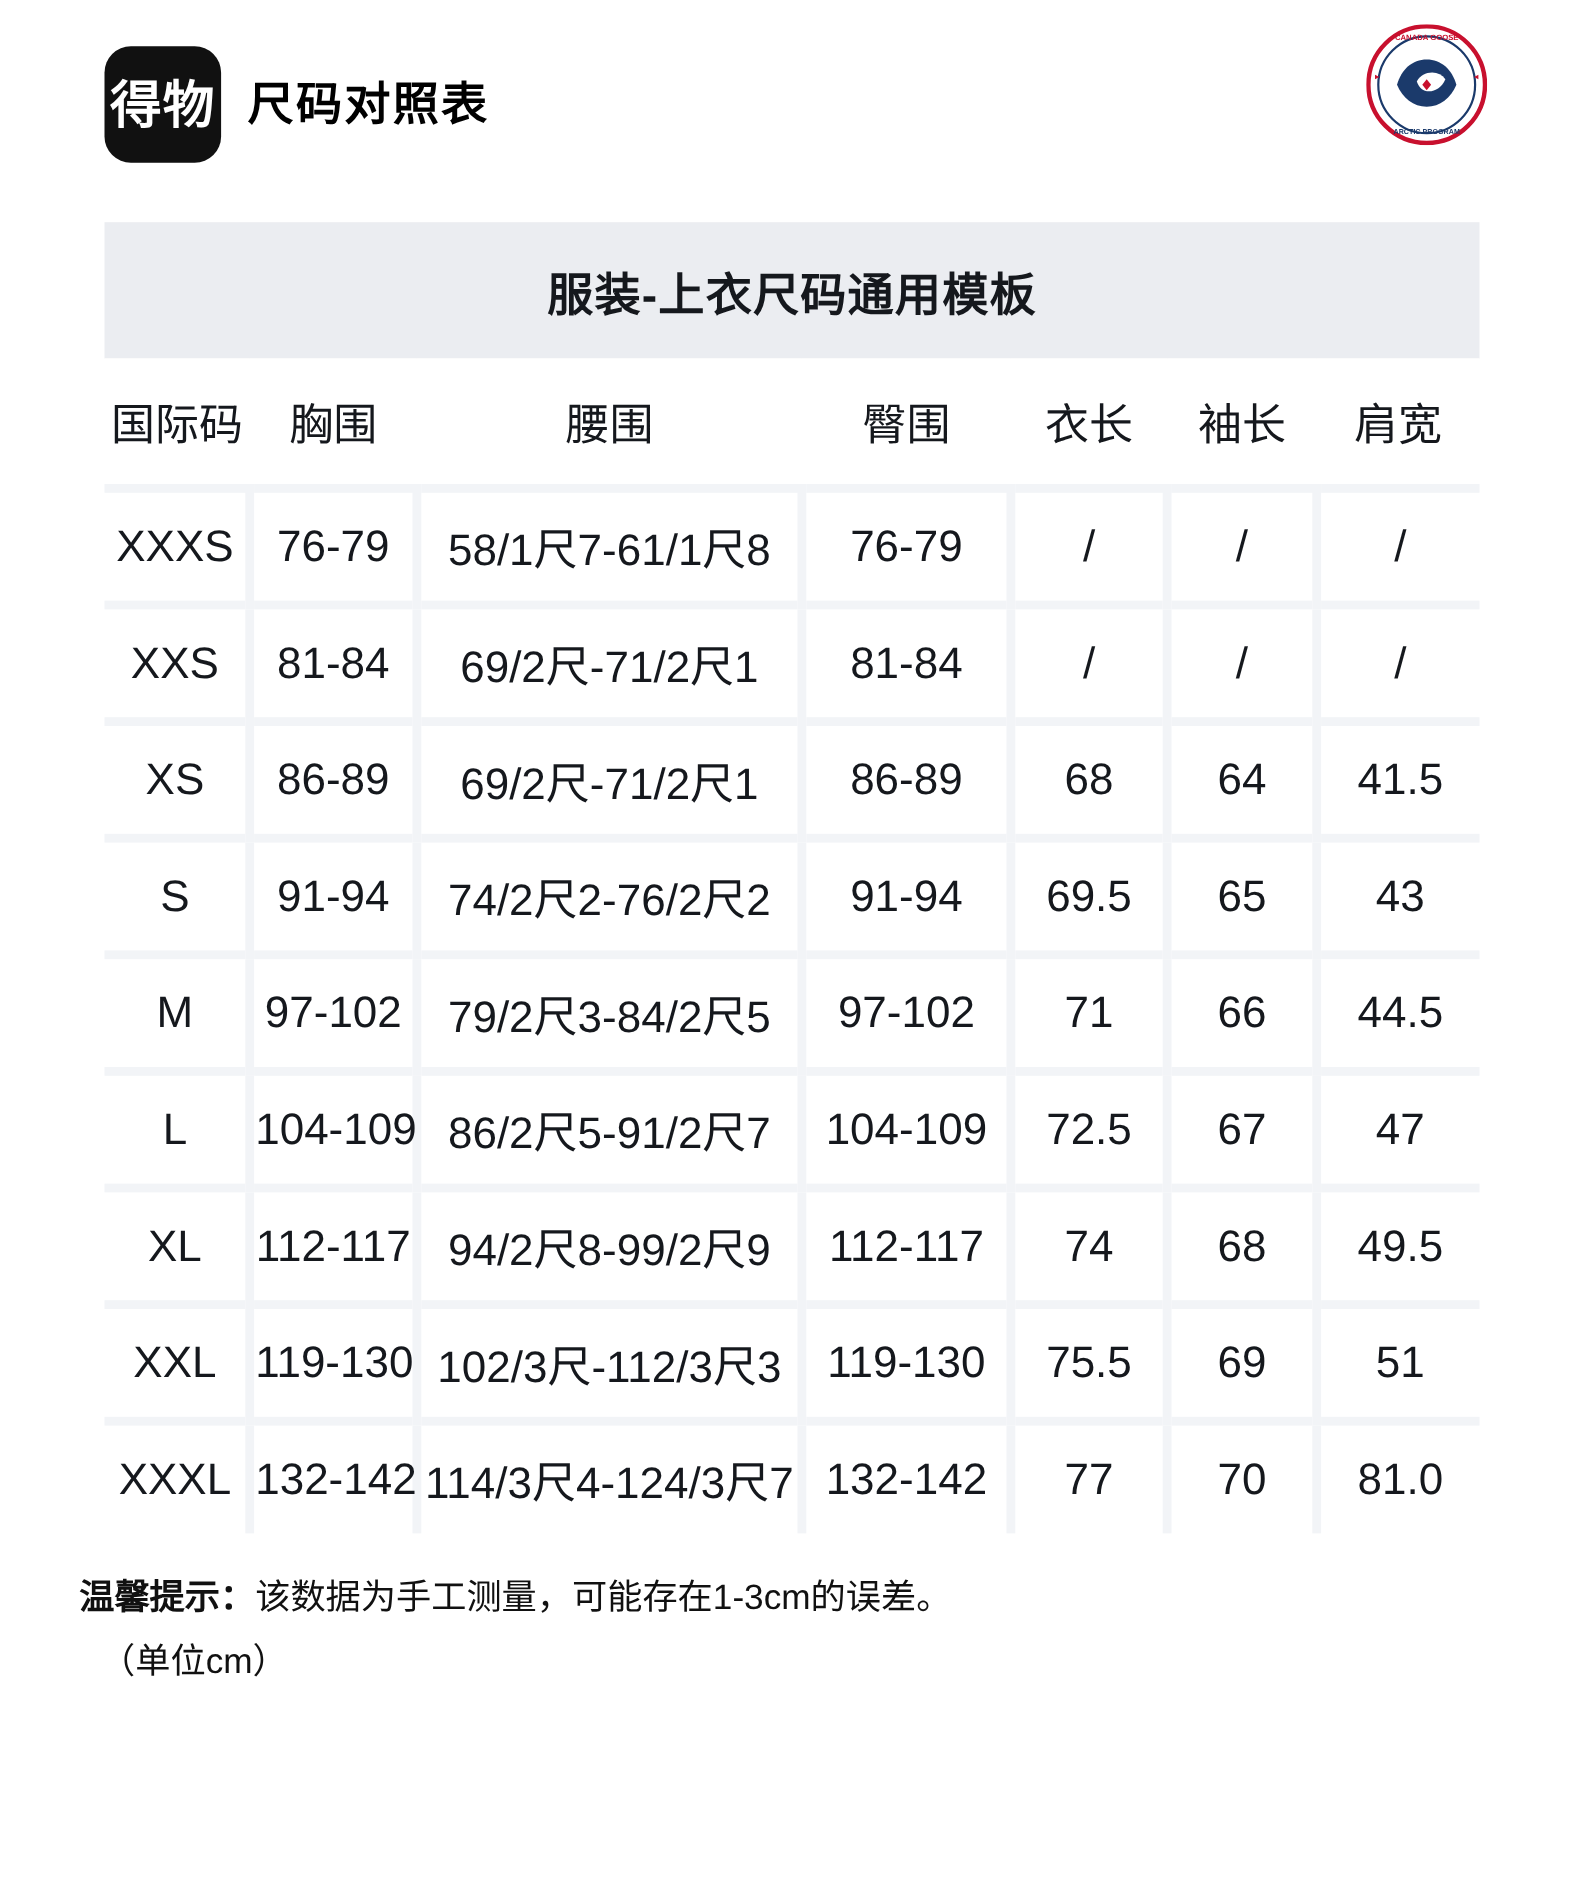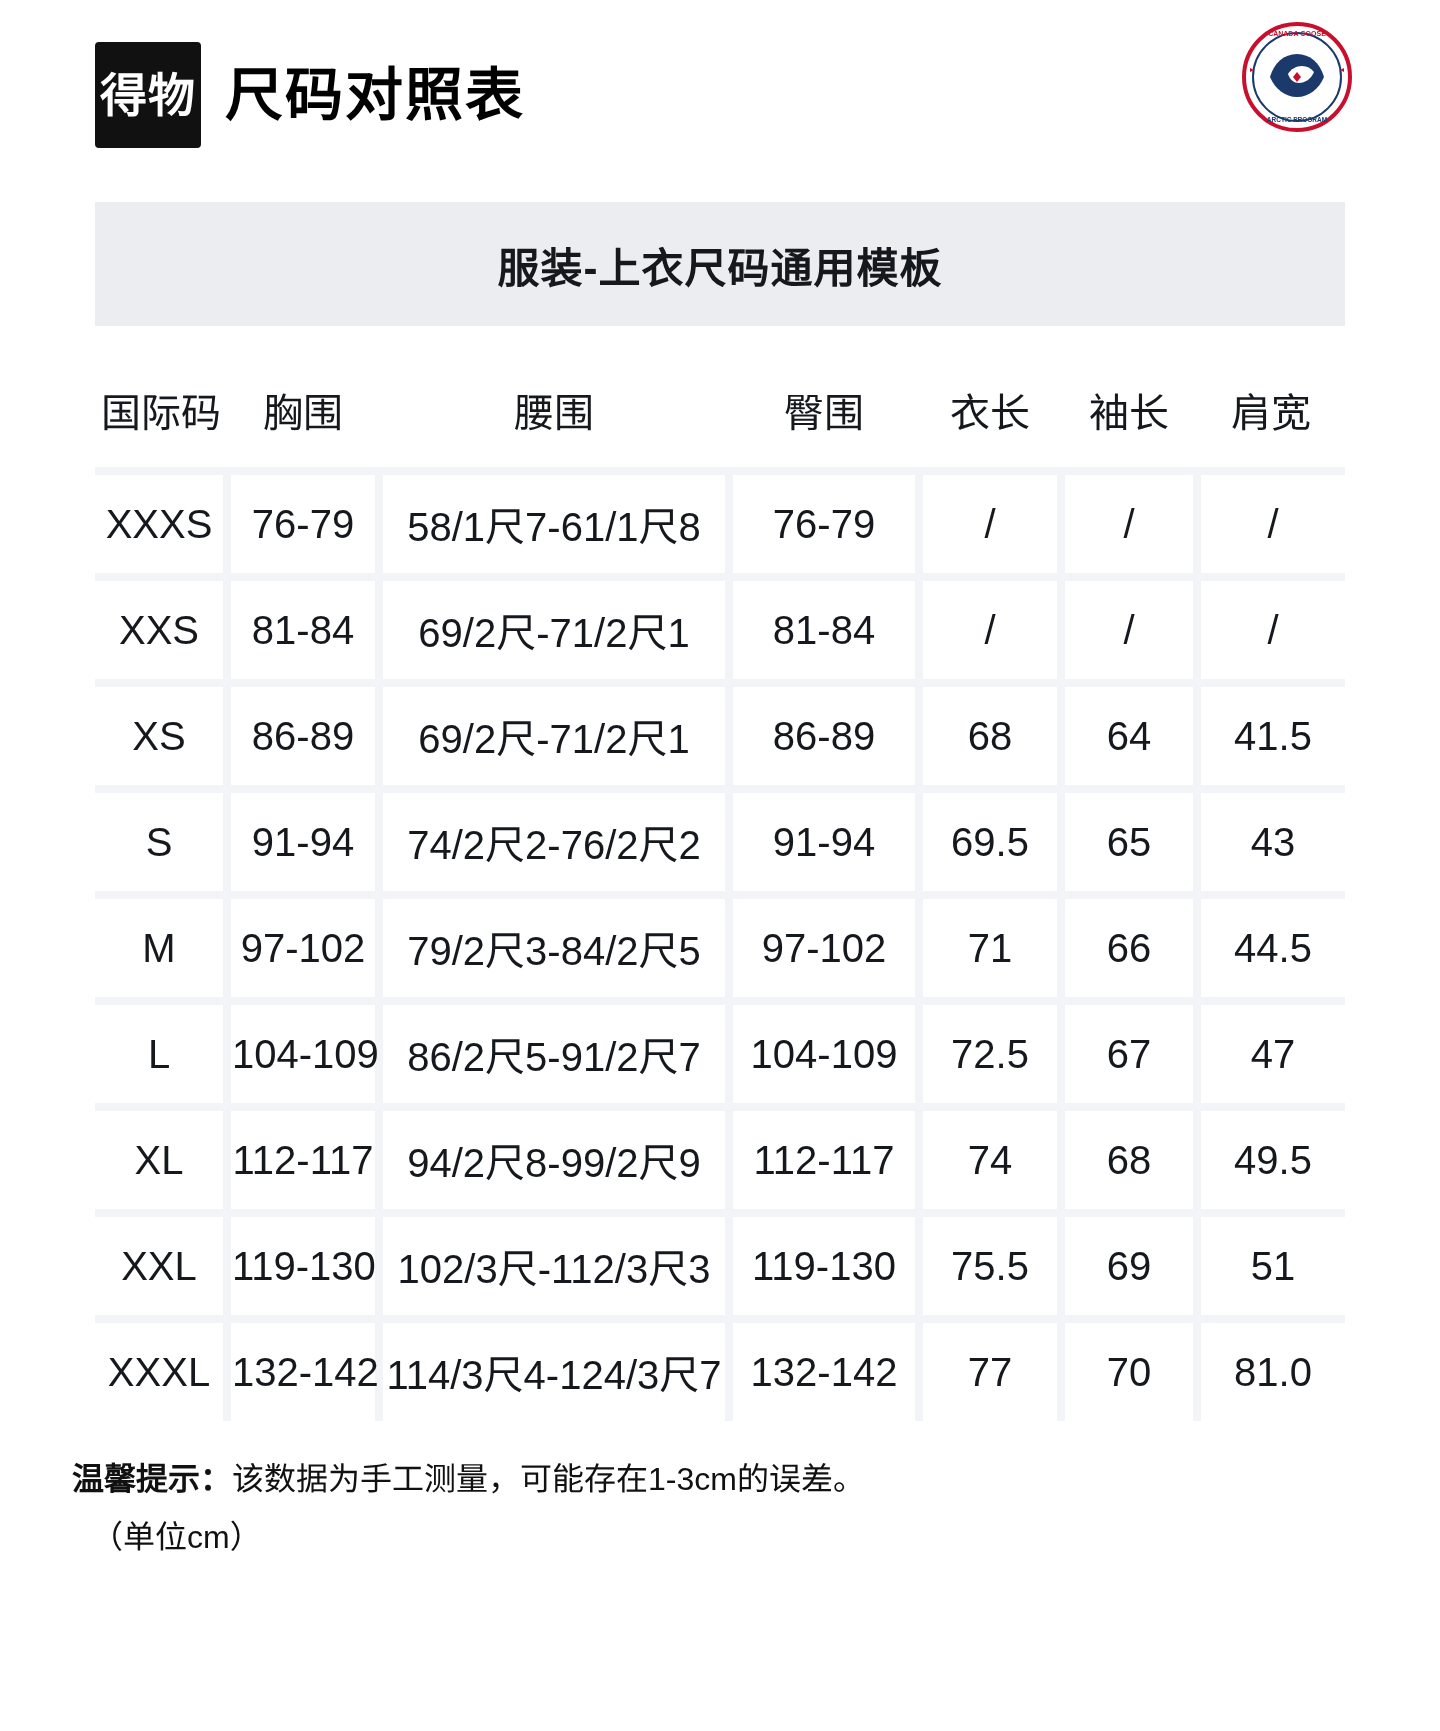--- a/index.html
+++ b/index.html
@@ -29,36 +29,36 @@
     height: 190px;
     display: flex;
     align-items: center;
     padding-left: 95px;
     box-sizing: border-box;
   }
   .brand-badge {
     width: 106px;
     height: 106px;
     background: #111111;
-    border-radius: 4px;
+    border-radius: 24px;
     display: flex;
     align-items: center;
     justify-content: center;
     flex: 0 0 auto;
   }
   .brand-badge span {
     color: #ffffff;
     font-size: 47px;
     font-weight: 700;
     letter-spacing: 1px;
     line-height: 1;
   }
   .header-title {
     margin-left: 24px;
-    font-size: 58px;
+    font-size: 42px;
     font-weight: 700;
     letter-spacing: 2px;
     color: #000000;
     line-height: 1;
     white-space: nowrap;
   }
 
   
   .logo-mark {
     position: absolute;
@@ -84,21 +84,20 @@
     font-size: 42px;
     font-weight: 700;
     color: #15181d;
     letter-spacing: 1px;
   }
   table.size-table {
     border-collapse: collapse;
     width: 100%;
     table-layout: fixed;
     background: #ffffff;
-    margin-top: 27px;
   }
   table.size-table th,
   table.size-table td {
     text-align: center;
     vertical-align: middle;
     font-weight: 400;
     color: #15181d;
     white-space: nowrap;
     overflow: visible;
   }

